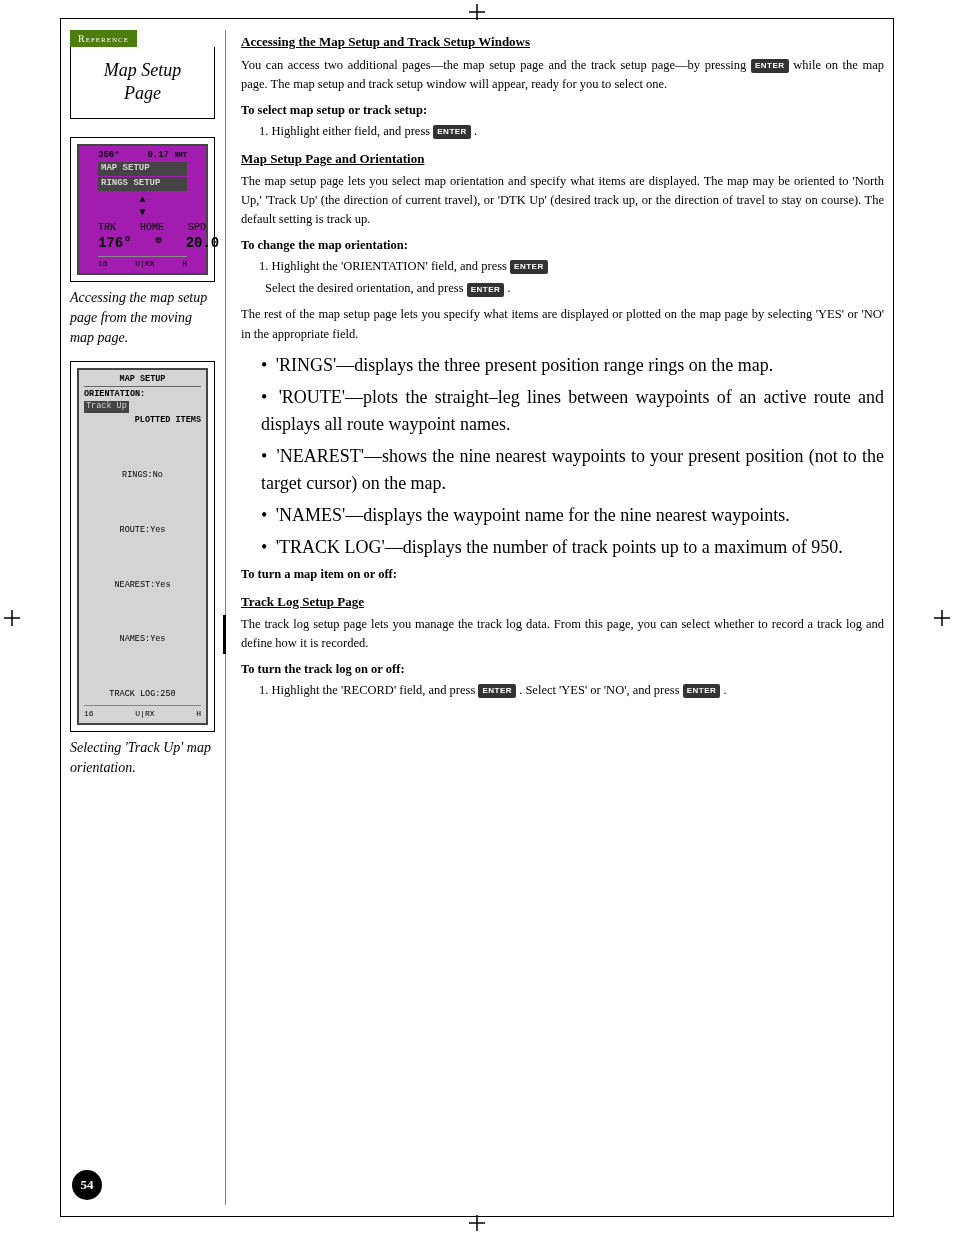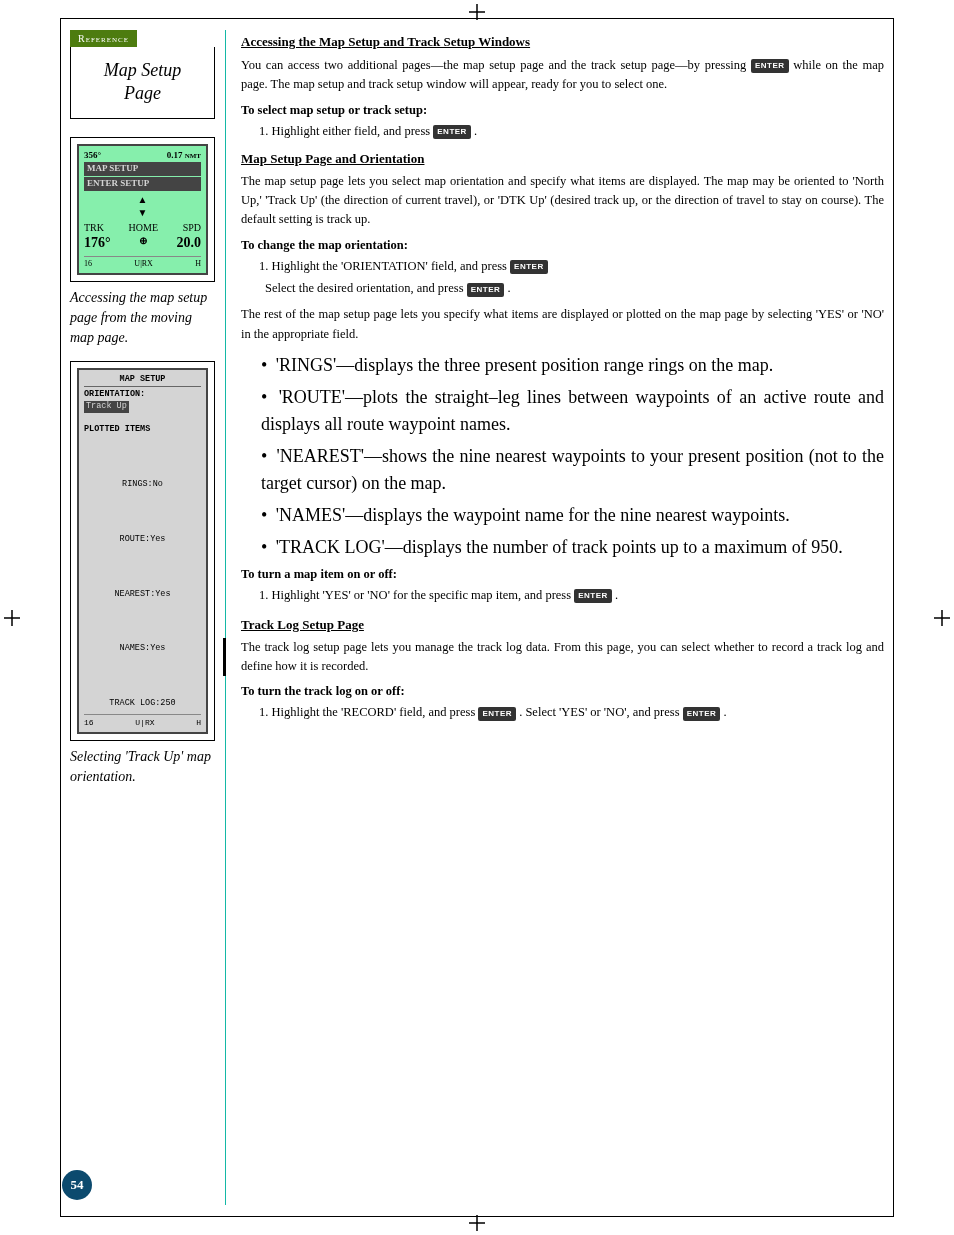--- a/index.html
+++ b/index.html
@@ -90,24 +90,24 @@
 
     .sidebar-image {
       border: 1px solid #000;
       margin-bottom: 6px;
       background: #fff;
       font-family: 'Courier New', monospace;
       font-size: 9px;
     }
 
     .device-screen {
-      background: #86efac;
+      background: #a21caf;
       border: 2px solid #444;
-      padding: 4px 5px;
-      font-family: Liberation Serif, serif;
+      padding: 4px 19px;
+      font-family: Liberation Mono, monospace;
       font-size: 9px;
       line-height: 1.3;
       margin: 6px;
     }
 
     .device-screen .top-row {
       display: flex;
       justify-content: space-between;
       font-weight: bold;
     }
@@ -185,25 +185,25 @@
     .map-setup-screen .field-row {
       display: flex;
       justify-content: center;
       margin-top: 43px;
     }
 
     
     .page-number {
       position: absolute;
       bottom: 35px;
-      left: 62px;
+      left: 72px;
       width: 30px;
       height: 30px;
       border-radius: 50%;
-      background: #0c4a6e;
+      background: #000000;
       color: #fff;
       display: flex;
       align-items: center;
       justify-content: center;
       font-family: 'Times New Roman', serif;
       font-size: 13px;
       font-weight: bold;
     }
 
     
@@ -365,21 +365,21 @@
       <div class="device-screen">
         <div class="top-row">
           <span>356°</span>
           <span>
             <span>0.17</span>
             <span style="font-size:7px;">NMT</span>
           </span>
         </div>
         <div>
           <span class="menu-highlight">MAP SETUP</span>
-          <span class="menu-highlight">ENTER SETUP</span>
+          <span class="menu-highlight">RINGS SETUP</span>
         </div>
         <div class="arrow-section">
           <span>▲</span><br>
           <span>▼</span>
         </div>
         <div class="data-row">
           <span>TRK</span>
           <span>HOME</span>
           <span>SPD</span>
         </div>
@@ -398,21 +398,21 @@
     <div class="caption-text">Accessing the map setup page from the moving map page.</div>
 
     
     <div class="sidebar-image">
       <div class="map-setup-screen">
         <div class="title-bar">MAP SETUP</div>
         <div style="font-weight:bold;">ORIENTATION:</div>
         <div>
           <span class="highlighted">Track Up</span>
         </div>
-        <div style="font-weight:bold;margin-top:11px;">PLOTTED ITEMS</div>
+        <div style="font-weight:bold;margin-top:2px;text-align:right;">PLOTTED ITEMS</div>
         <div class="field-row">
           <span>RINGS:</span>
           <span>No</span>
         </div>
         <div class="field-row">
           <span>ROUTE:</span>
           <span>Yes</span>
         </div>
         <div class="field-row">
           <span>NEAREST:</span>
@@ -483,25 +483,20 @@
     </div>
     <div class="bullet-item">
       <span>'NAMES'—displays the waypoint name for the nine nearest waypoints.</span>
     </div>
     <div class="bullet-item">
       <span>'TRACK LOG'—displays the number of track points up to a maximum of 950.</span>
     </div>
 
     <div class="bold-instruction">To turn a map item on or off:</div>
 
-    <div class="numbered-step">
-      <span>1. Highlight 'YES' or 'NO' for the specific map item, and press</span>
-      <span class="enter-badge">ENTER</span>
-      <span>.</span>
-    </div>
 
     <div class="subsection-title" style="margin-top:12px;">Track Log Setup Page</div>
 
     <div style="position:relative;">
       <div style="position:absolute;left:-18px;top:0;bottom:0;width:3px;background:#000;"></div>
       <div class="body-text">The track log setup page lets you manage the track log data. From this page, you can select whether to record a track log and define how it is recorded.</div>
     </div>
 
     <div class="bold-instruction">To turn the track log on or off:</div>
 

